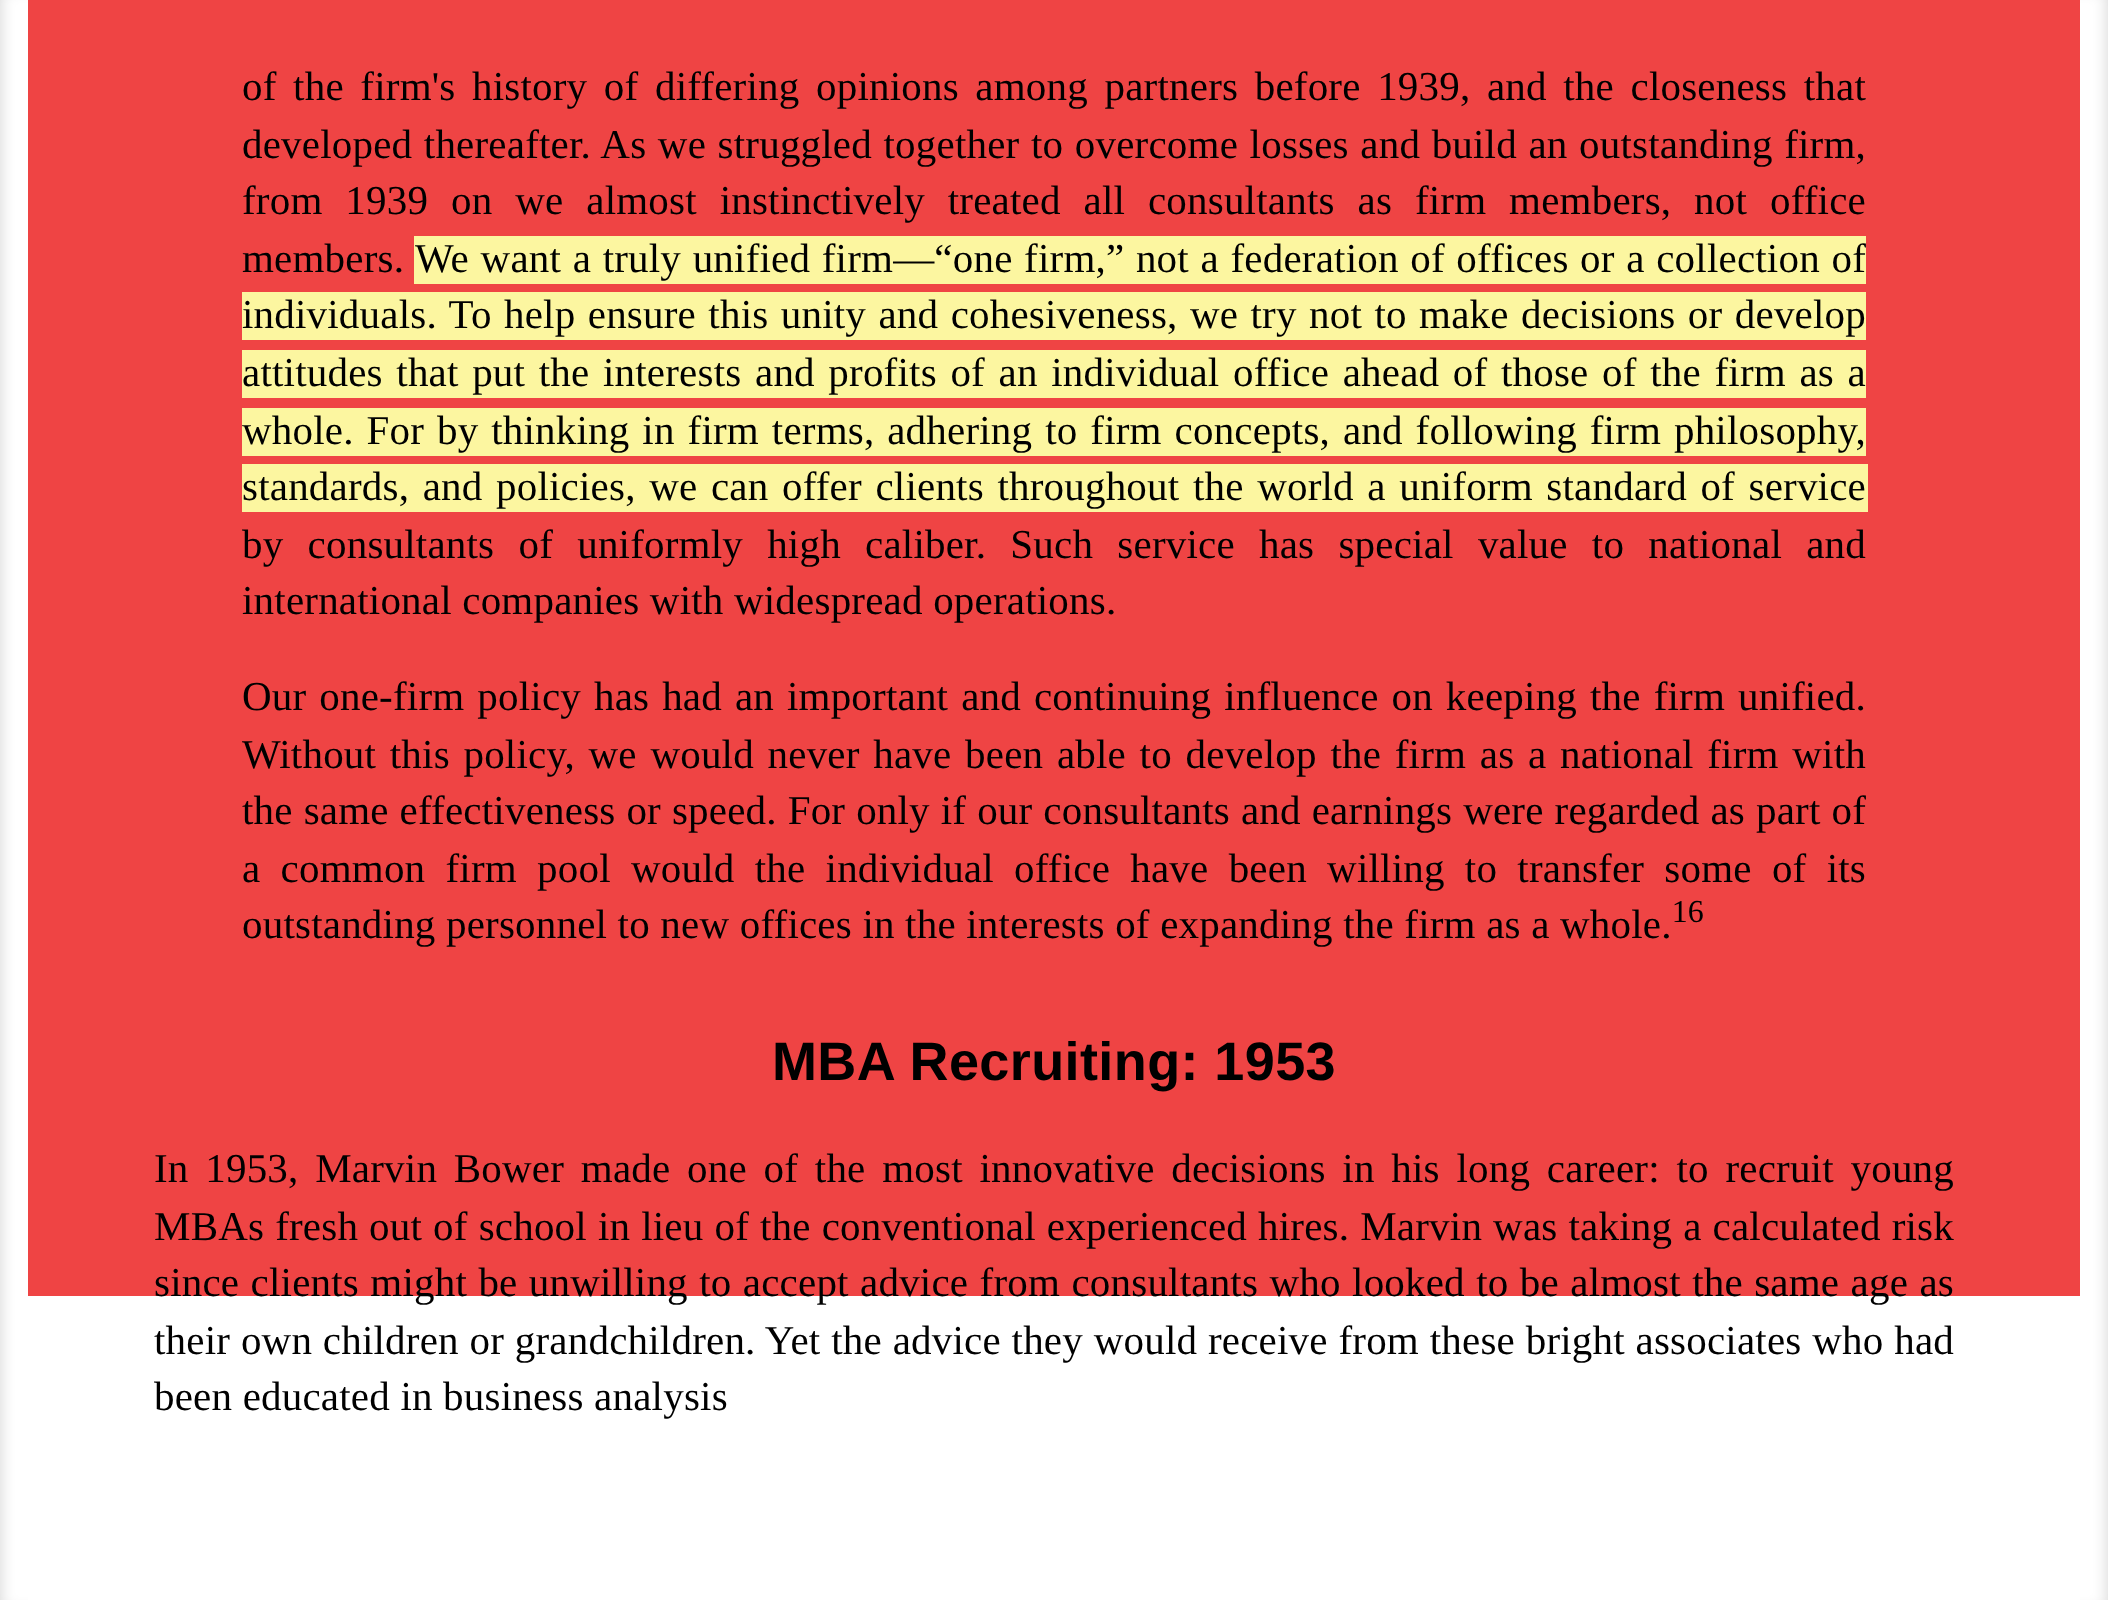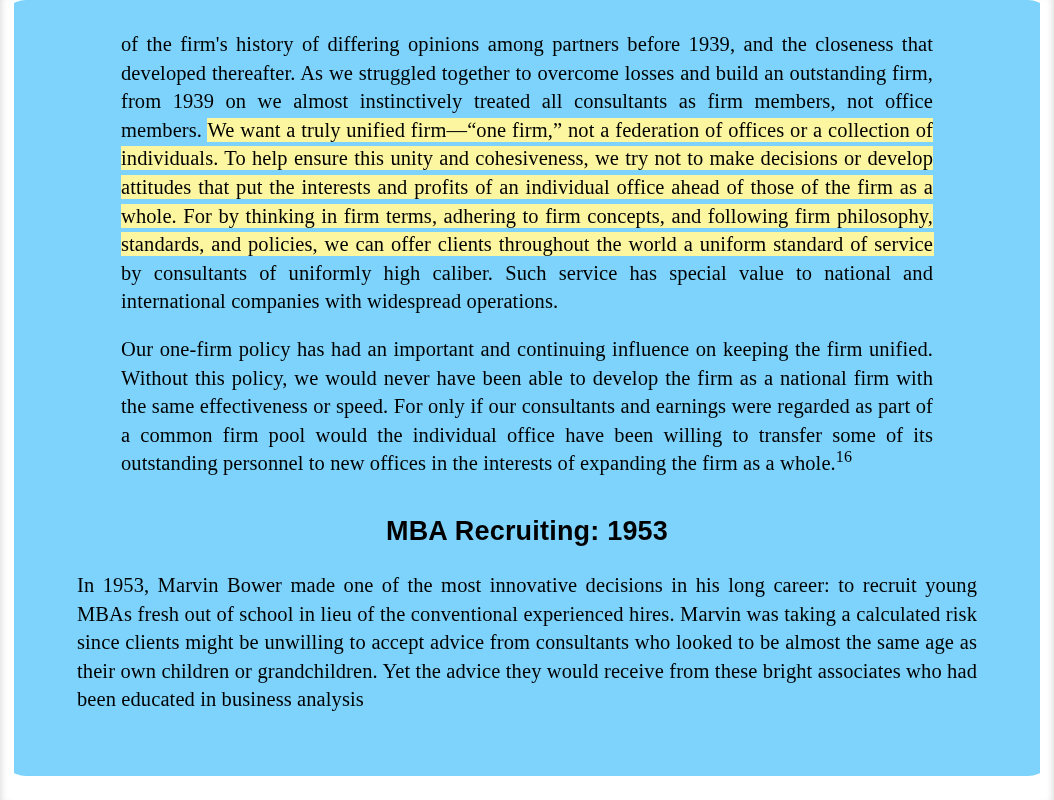--- a/index.html
+++ b/index.html
@@ -10,25 +10,24 @@
     width: 1054px;
     height: 800px;
     background: #ffffff;
     font-family: "Liberation Serif", serif;
     color: #000000;
     overflow: hidden;
   }
   .page {
     position: relative;
     width: 1054px;
-    height: 776px;
-    background: #7dd3fc;
+    height: 648px;
+    background: #ef4444;
     box-sizing: border-box;
     padding: 30px 0 0 0;
-    border-radius: 26px;
   }
   
   .edge-left, .edge-right {
     position: absolute;
     top: 0;
     width: 14px;
     height: 800px;
     background: #ffffff;
   }
   .edge-left { left: 0; box-shadow: inset 6px 0 8px -6px rgba(0,0,0,0.18); }

